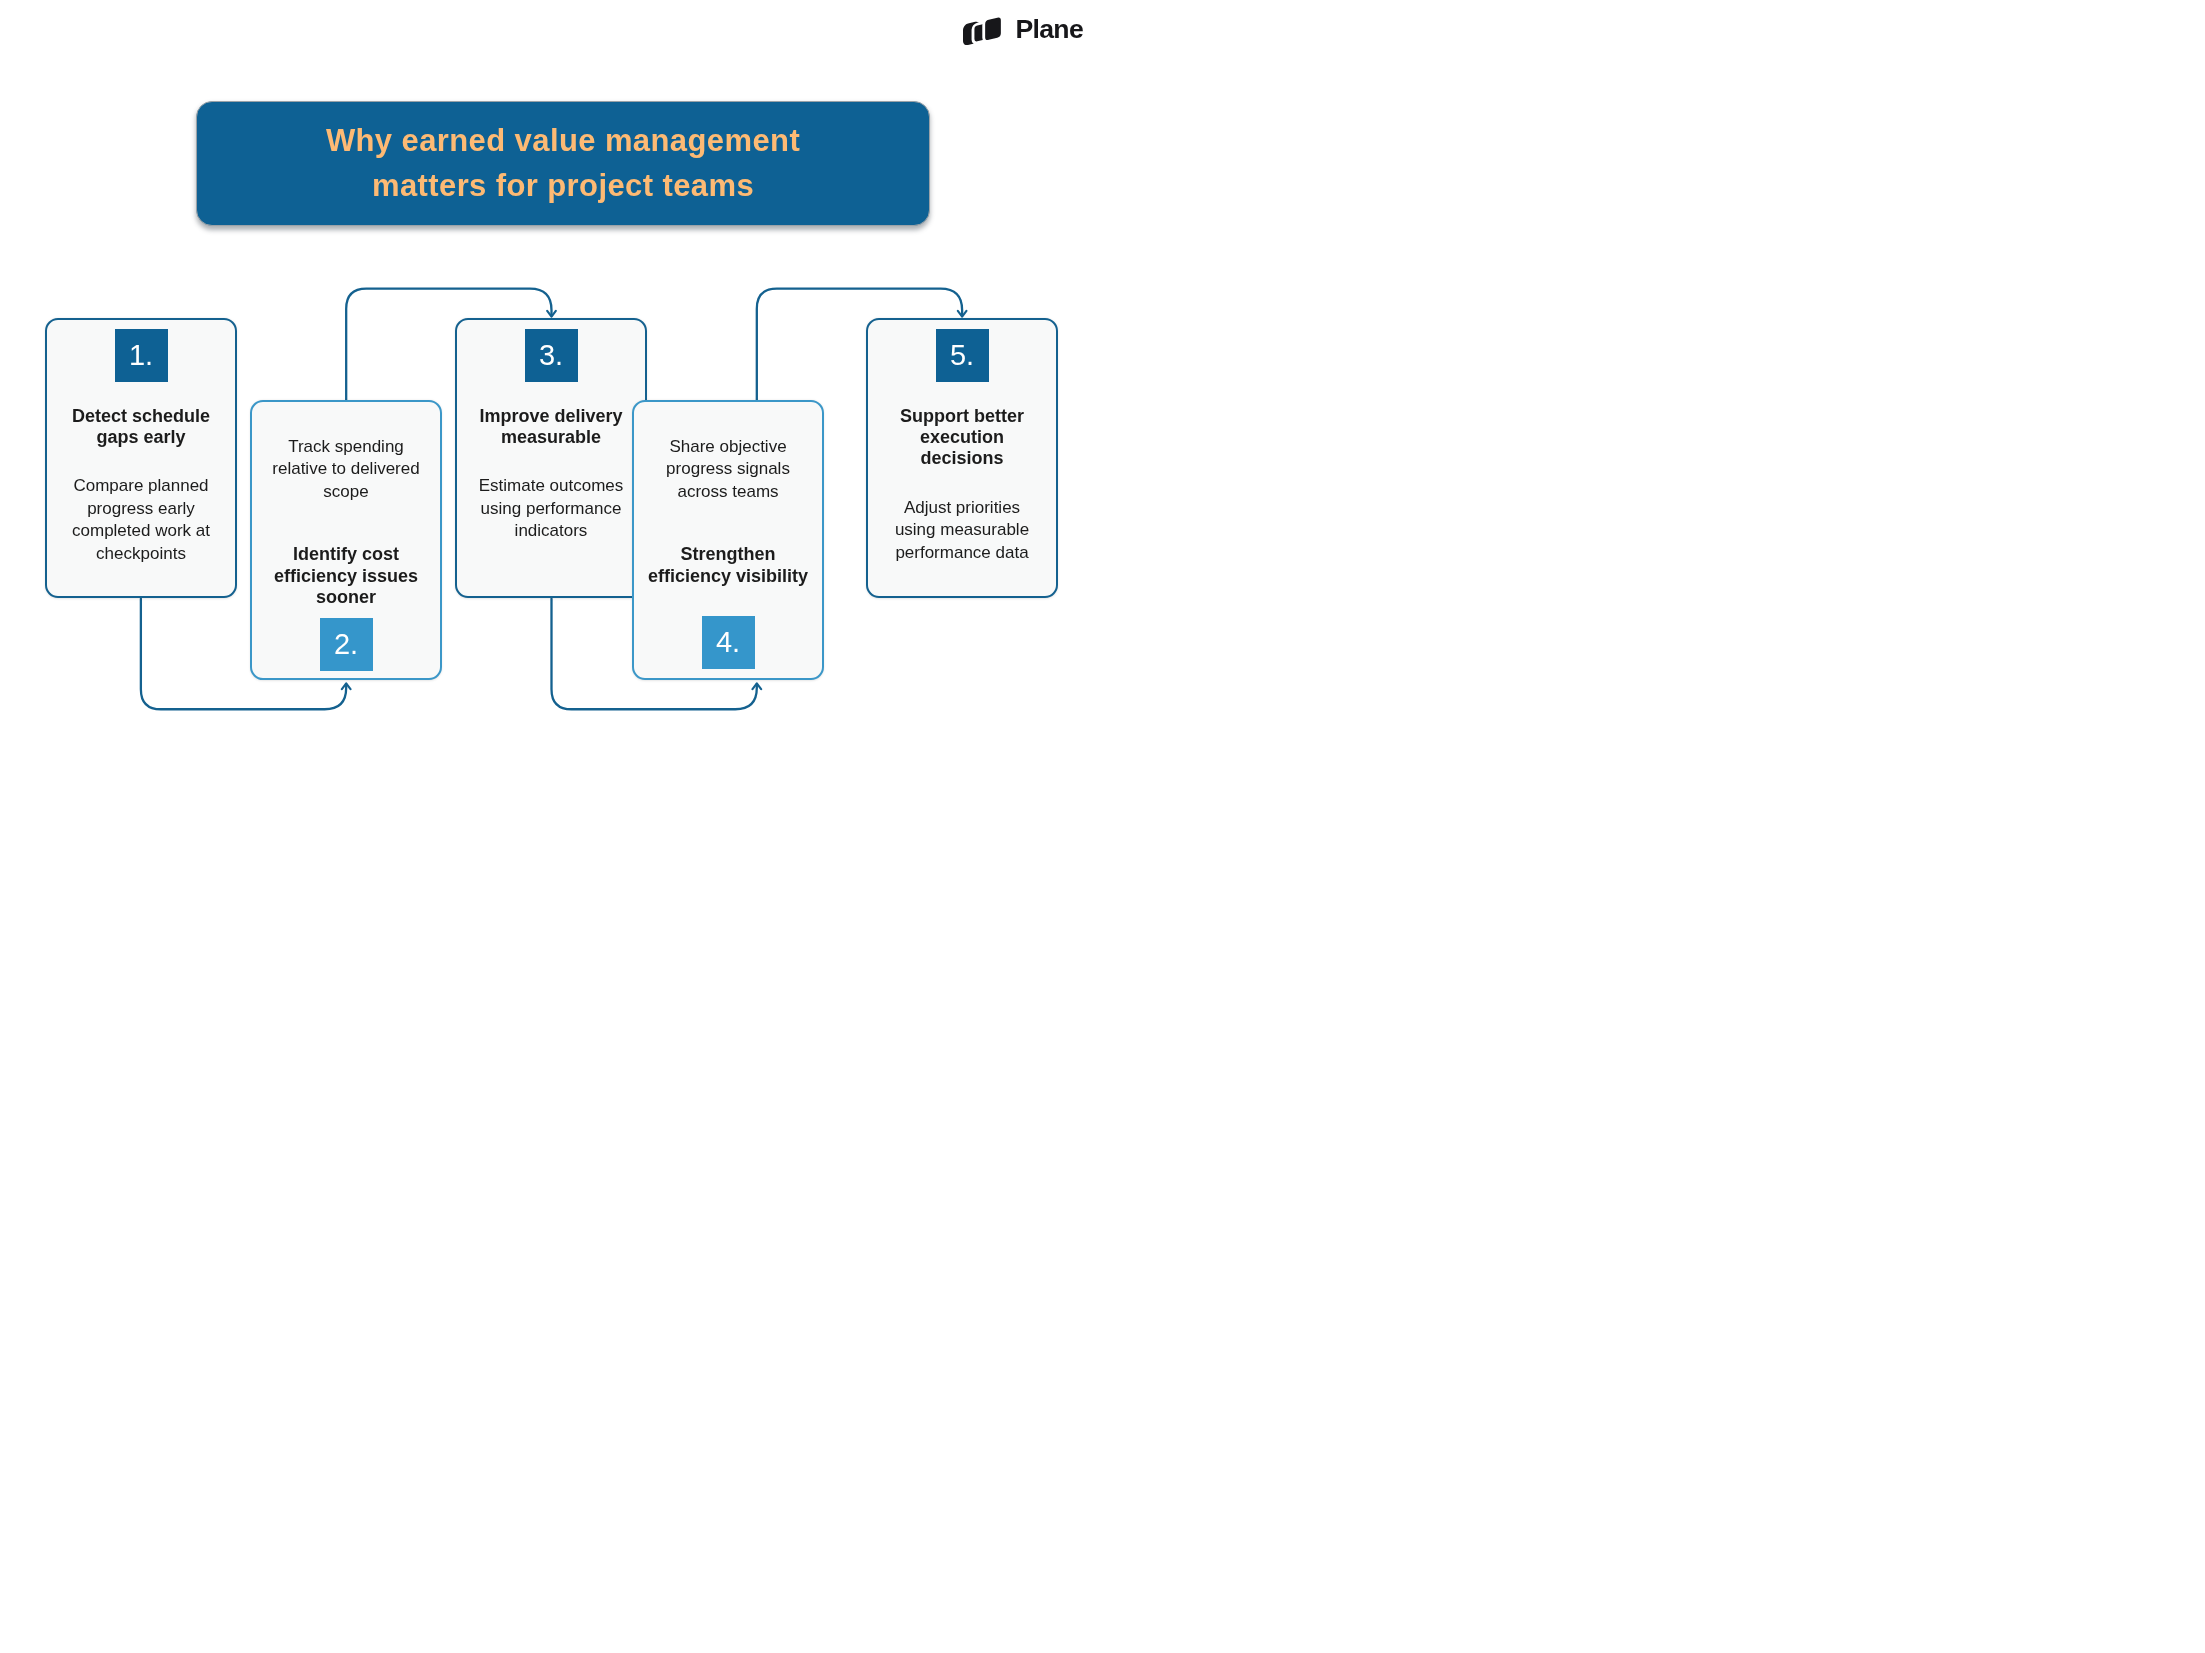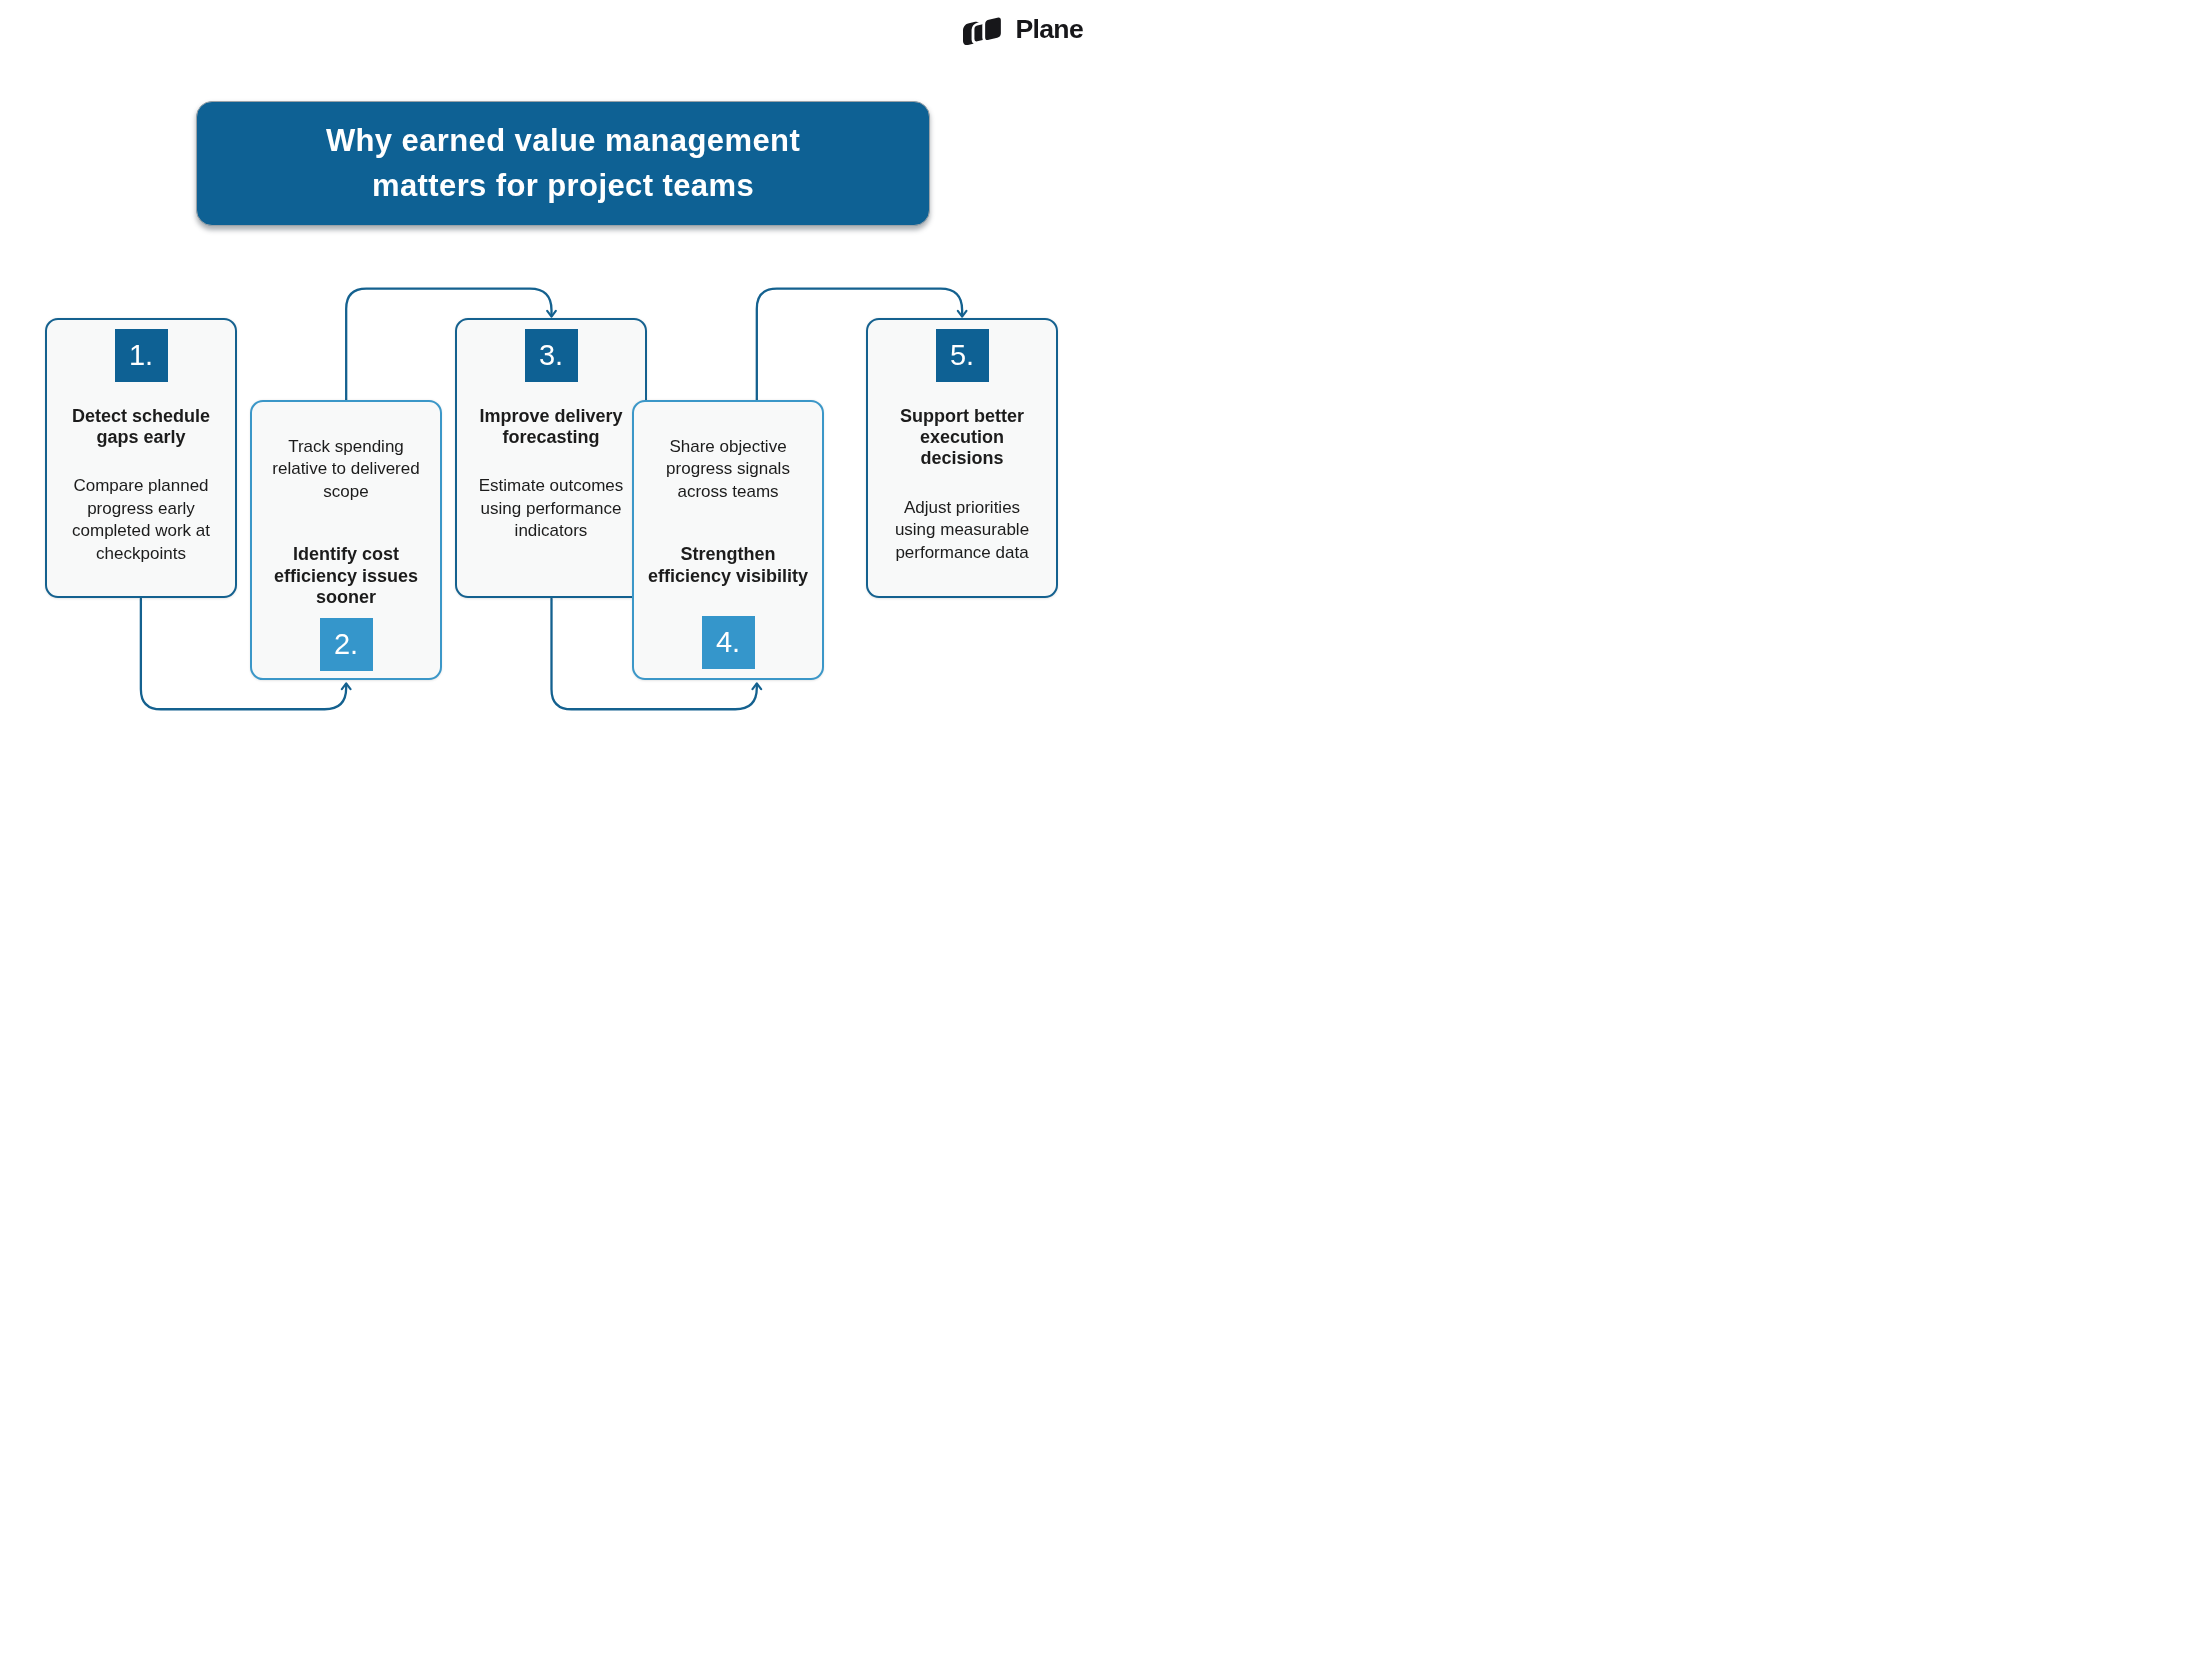--- a/index.html
+++ b/index.html
@@ -28,21 +28,21 @@
     background:#0e6194;
     border:1.4px solid #9aa2a8;
     border-radius:16px;
     box-shadow:0 3.6px 5px rgba(70,80,88,.45);
     display:flex;align-items:center;justify-content:center;
   }
   .title-banner h1{
     margin:0;
     max-width:589px;
     text-align:center;
-    color:#ffffff;
+    color:#fdba74;
     font-size:31px;
     font-weight:600;
     line-height:1.42;
     letter-spacing:0.4px;
   }
 
   
   .card{
     position:absolute;
     width:192px;height:280px;
@@ -148,21 +148,21 @@
   </div>
 
   <div id="card-2" class="card light badge-bottom">
     <p>Track spending relative to delivered scope</p>
     <h3>Identify cost efficiency issues sooner</h3>
     <div class="badge light bottom">2.</div>
   </div>
 
   <div id="card-3" class="card dark badge-top">
     <div class="badge dark top">3.</div>
-    <h3>Improve delivery forecasting</h3>
+    <h3>Improve delivery measurable</h3>
     <p>Estimate outcomes using performance indicators</p>
   </div>
 
   <div id="card-4" class="card light badge-bottom">
     <p>Share objective progress signals across teams</p>
     <h3>Strengthen efficiency visibility</h3>
     <div class="badge light bottom">4.</div>
   </div>
 
   <div id="card-5" class="card dark badge-top">

